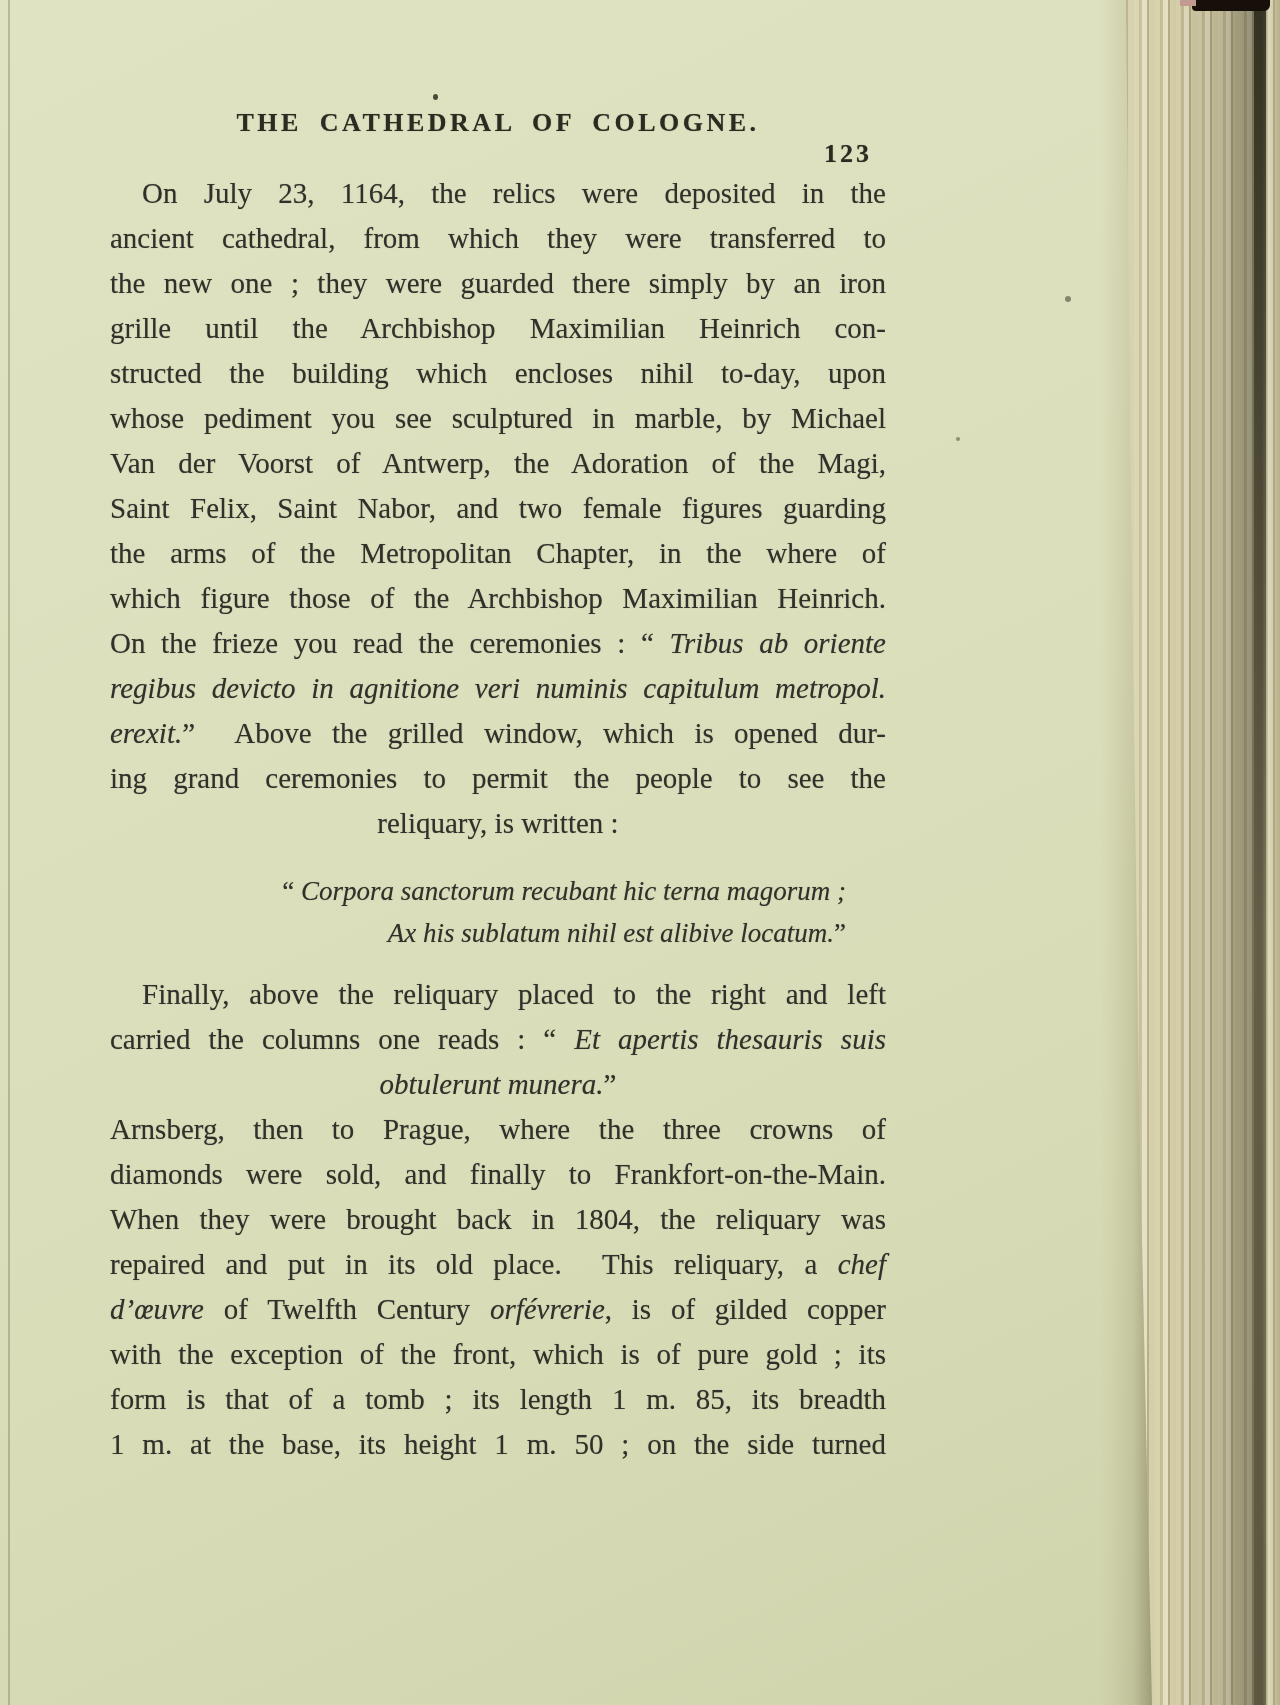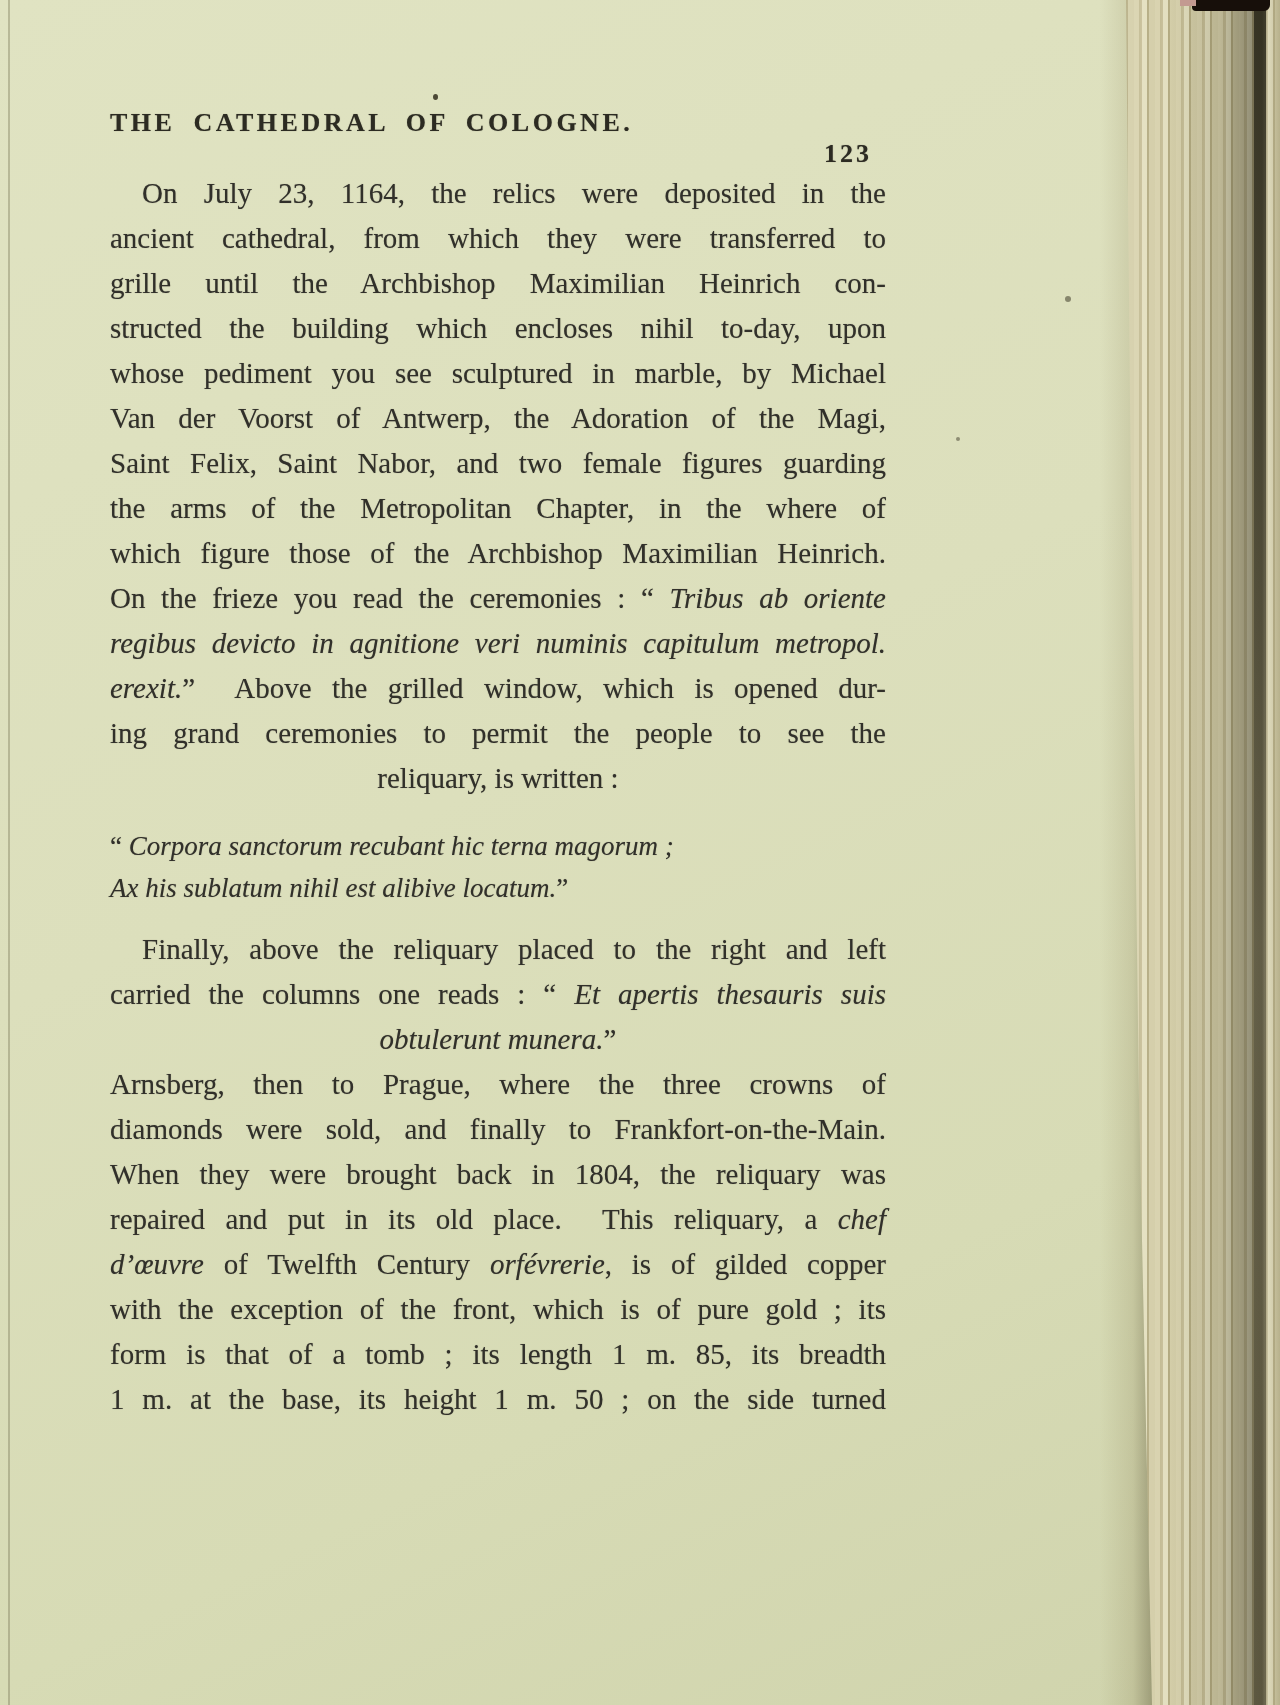--- a/index.html
+++ b/index.html
@@ -47,40 +47,40 @@
     clip-path:polygon(0 0, 1126px 0, 1131px 500px, 1139px 1100px, 1152px 1705px, 0 1705px);
   }
   .page::before{content:"";position:absolute;left:8px;top:0;width:2px;height:100%;background:rgba(110,105,75,0.35);}
   .page::after{
     content:"";position:absolute;right:0;top:0;width:60px;height:100%;
     background:linear-gradient(90deg, rgba(0,0,0,0) 0%, rgba(125,112,68,0.18) 55%, rgba(84,76,45,0.45) 92%, rgba(60,54,32,0.55) 100%);
   }
 
   .running-head{position:absolute;left:110px;top:108px;width:776px;height:44px;}
   .running-title{
-    display:block;text-align:left;font-weight:bold;font-size:26px;
+    display:block;text-align:center;font-weight:bold;font-size:26px;
     letter-spacing:3.5px;word-spacing:8px;color:#2c2b22;
     text-shadow:0 0 1px rgba(44,43,34,0.45);
   }
   .page-number{
     position:absolute;right:14px;top:1px;font-weight:bold;font-size:26px;
     letter-spacing:3px;color:#2c2b22;text-shadow:0 0 1px rgba(44,43,34,0.45);margin-top:30px;
   }
 
   .text-col{
     position:absolute;left:110px;top:171px;width:776px;
     font-size:29px;line-height:45px;color:var(--ink,#31302a);
     text-shadow:0 0 1px rgba(49,48,42,0.40);
   }
   .block{margin:0;}
   .block.quote{margin:24px 0 18px;padding-right:40px;font-size:27px;line-height:42px;}
   .line{text-align:center;}
   .line.j{text-align:justify;text-align-last:justify;}
   .line.ind{text-indent:32px;}
-  .block.quote .line{text-align:left;}
+  .block.quote .line{text-align:right;}
   em{font-style:italic;}
 
   .speck{position:absolute;border-radius:50%;background:#4c4936;}
 </style>
 </head>
 <body>
 
 <div class="scan">
 
   <div class="fore-edge"></div>
@@ -92,20 +92,21 @@
 
     <div class="running-head">
       <span class="running-title">THE CATHEDRAL OF COLOGNE.</span>
       <span class="page-number">123</span>
     </div>
 
     <div class="text-col">
         <div class="block paragraph">
           <div class="line j ind"><span>On July 23, 1164, the relics were deposited in the</span></div>
           <div class="line j"><span>ancient cathedral, from which they were transferred to</span></div>
+          <div class="line j"><span>the new one ; they were guarded there simply by an iron</span></div>
           <div class="line j"><span>grille until the Archbishop Maximilian Heinrich con-</span></div>
           <div class="line j"><span>structed the building which encloses nihil to-day, upon</span></div>
           <div class="line j"><span>whose pediment you see sculptured in marble, by Michael</span></div>
           <div class="line j"><span>Van der Voorst of Antwerp, the Adoration of the Magi,</span></div>
           <div class="line j"><span>Saint Felix, Saint Nabor, and two female figures guarding</span></div>
           <div class="line j"><span>the arms of the Metropolitan Chapter, in the where of</span></div>
           <div class="line j"><span>which figure those of the Archbishop Maximilian Heinrich.</span></div>
           <div class="line j"><span>On the frieze you read the ceremonies : “ </span><em>Tribus ab oriente</em></div>
           <div class="line j"><em>regibus devicto in agnitione veri numinis capitulum metropol.</em></div>
           <div class="line j"><em>erexit.</em><span>”&nbsp; Above the grilled window, which is opened dur-</span></div>

